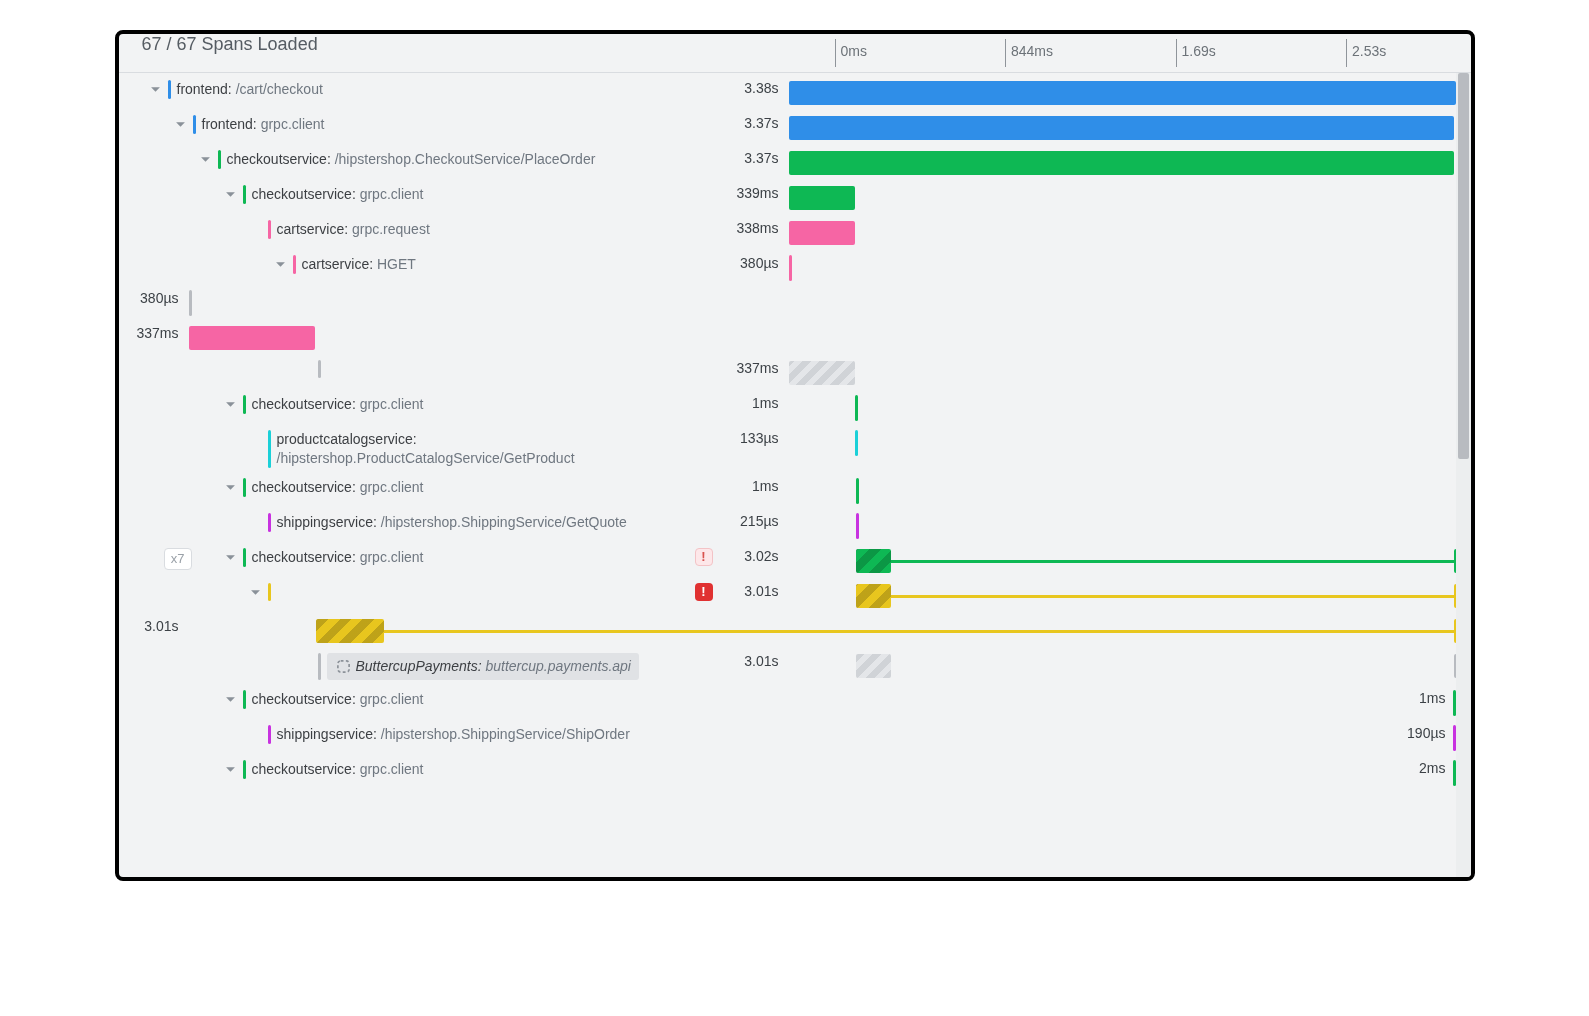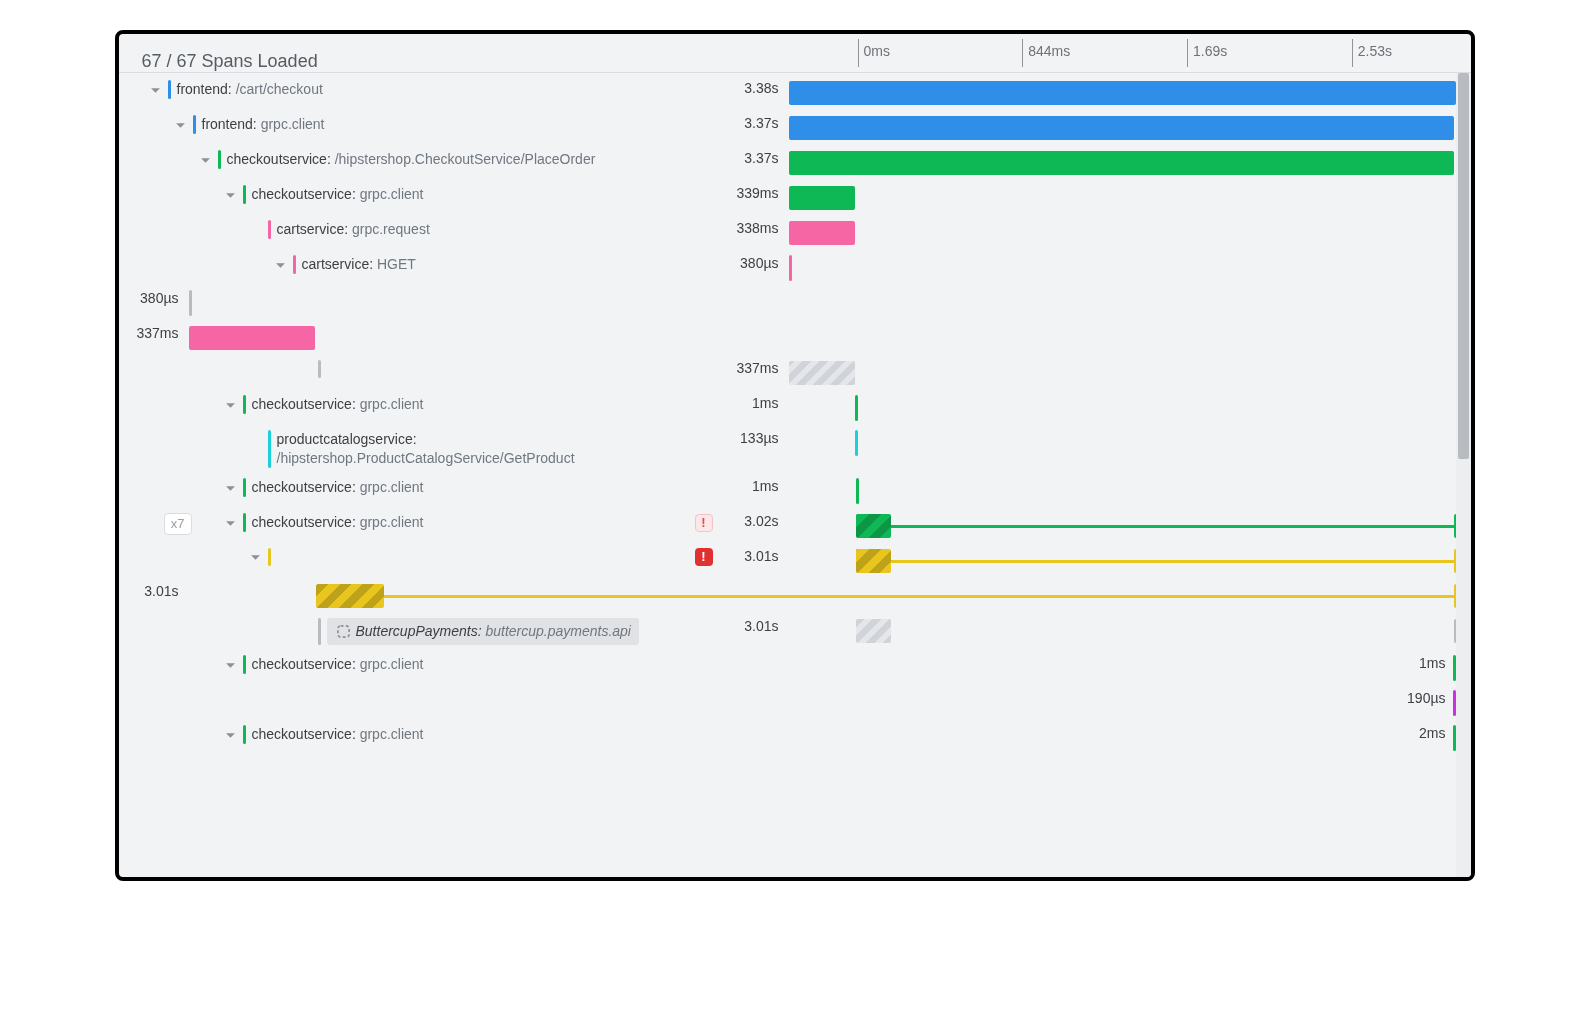--- a/index.html
+++ b/index.html
@@ -41,23 +41,22 @@
     overflow: hidden;
   }
   .inner {
     position:relative;
     height: 843px;
   }
   
   .hdr {
     display:flex;
     height: var(--tick-h);
-    align-items:flex-end;
+    align-items:flex-start;
     position:relative;
-    gap:23px;
   }
   .hdr-count {
     padding-left: 23px;
     font-size: 18px;
     color: #555c63;
     width: calc(var(--tree-w) + var(--dur-w));
     flex: 0 0 auto;
   }
   .hdr-ticks {
     flex:1 1 auto;
@@ -90,21 +89,21 @@
     background:#b8bbc0; border-radius:2px;
   }
   .rows { padding-top:2px; padding-right:15px; }
   .row {
     display:flex; align-items:flex-start;
     min-height: var(--row-h);
   }
   .tree {
     width: var(--tree-w);
     flex:0 0 auto;
-    display:flex; align-items:flex-end;
+    display:flex; align-items:flex-start;
     padding: 5px 0 5px 0;
     position:relative;
   }
   .indent { flex:0 0 auto; }
   .chev {
     width:17px; height:17px; flex:0 0 auto; margin-top:1px;
     display:flex; align-items:center; justify-content:center;
     cursor:pointer;
   }
   .chev svg { fill:#8a9199; }
@@ -325,20 +324,32 @@
               <div class="vbar" style="background: rgb(14, 184, 84);"></div>
               <div class="label"><span class="svc">checkoutservice:</span><span class="op"> grpc.client</span></div>
             </div>
             <div class="dur">1ms</div>
             <div class="tl">
               <div class="bar tick-only" style="left: calc(10.0592%); background: rgb(14, 184, 84);"></div>
             </div>
           </div>
           <div class="row">
             <div class="tree">
+              <div class="indent" style="width: 128px;"></div>
+              <div class="chev blank"></div>
+              <div class="vbar" style="background: rgb(200, 50, 224);"></div>
+              <div class="label"><span class="svc">shippingservice:</span><span class="op"> /hipstershop.ShippingService/GetQuote</span></div>
+            </div>
+            <div class="dur">215µs</div>
+            <div class="tl">
+              <div class="bar tick-only" style="left: calc(10.0888%); background: rgb(200, 50, 224);"></div>
+            </div>
+          </div>
+          <div class="row">
+            <div class="tree">
               <span class="badge-count" style="position: absolute; left: 45px; top: 5px;">x7</span>
               <div class="indent" style="width: 103px;"></div>
               <div class="chev">
                 <svg width="11" height="11" viewBox="0 0 10 10">
                   <path d="M1 3 L5 7 L9 3 Z"></path>
                 </svg>
               </div>
               <div class="vbar" style="background: rgb(14, 184, 84);"></div>
               <div class="label"><span class="svc">checkoutservice:</span><span class="op"> grpc.client</span></div>
               <span class="alert warn">!</span>
@@ -405,20 +416,26 @@
               <div class="vbar" style="background: rgb(14, 184, 84);"></div>
               <div class="label"><span class="svc">checkoutservice:</span><span class="op"> grpc.client</span></div>
             </div>
             <div class="dur"></div>
             <div class="tl">
               <div class="bar tick-only" style="left: calc(100% - 3px); background: rgb(14, 184, 84);"></div>
               <div style="position: absolute; right: 10px; top: 5px; color: rgb(60, 65, 70);">1ms</div>
             </div>
           </div>
           <div class="row">
+            <div class="tree">
+              <div class="indent" style="width: 128px;"></div>
+              <div class="chev blank"></div>
+              <div class="vbar" style="background: rgb(200, 50, 224);"></div>
+              <div class="label"><span class="svc">shippingservice:</span><span class="op"> /hipstershop.ShippingService/ShipOrder</span></div>
+            </div>
             <div class="dur"></div>
             <div class="tl">
               <div class="bar tick-only" style="left: calc(100% - 3px); background: rgb(200, 50, 224);"></div>
               <div style="position: absolute; right: 10px; top: 5px; color: rgb(60, 65, 70);">190µs</div>
             </div>
           </div>
           <div class="row">
             <div class="tree">
               <div class="indent" style="width: 103px;"></div>
               <div class="chev">

